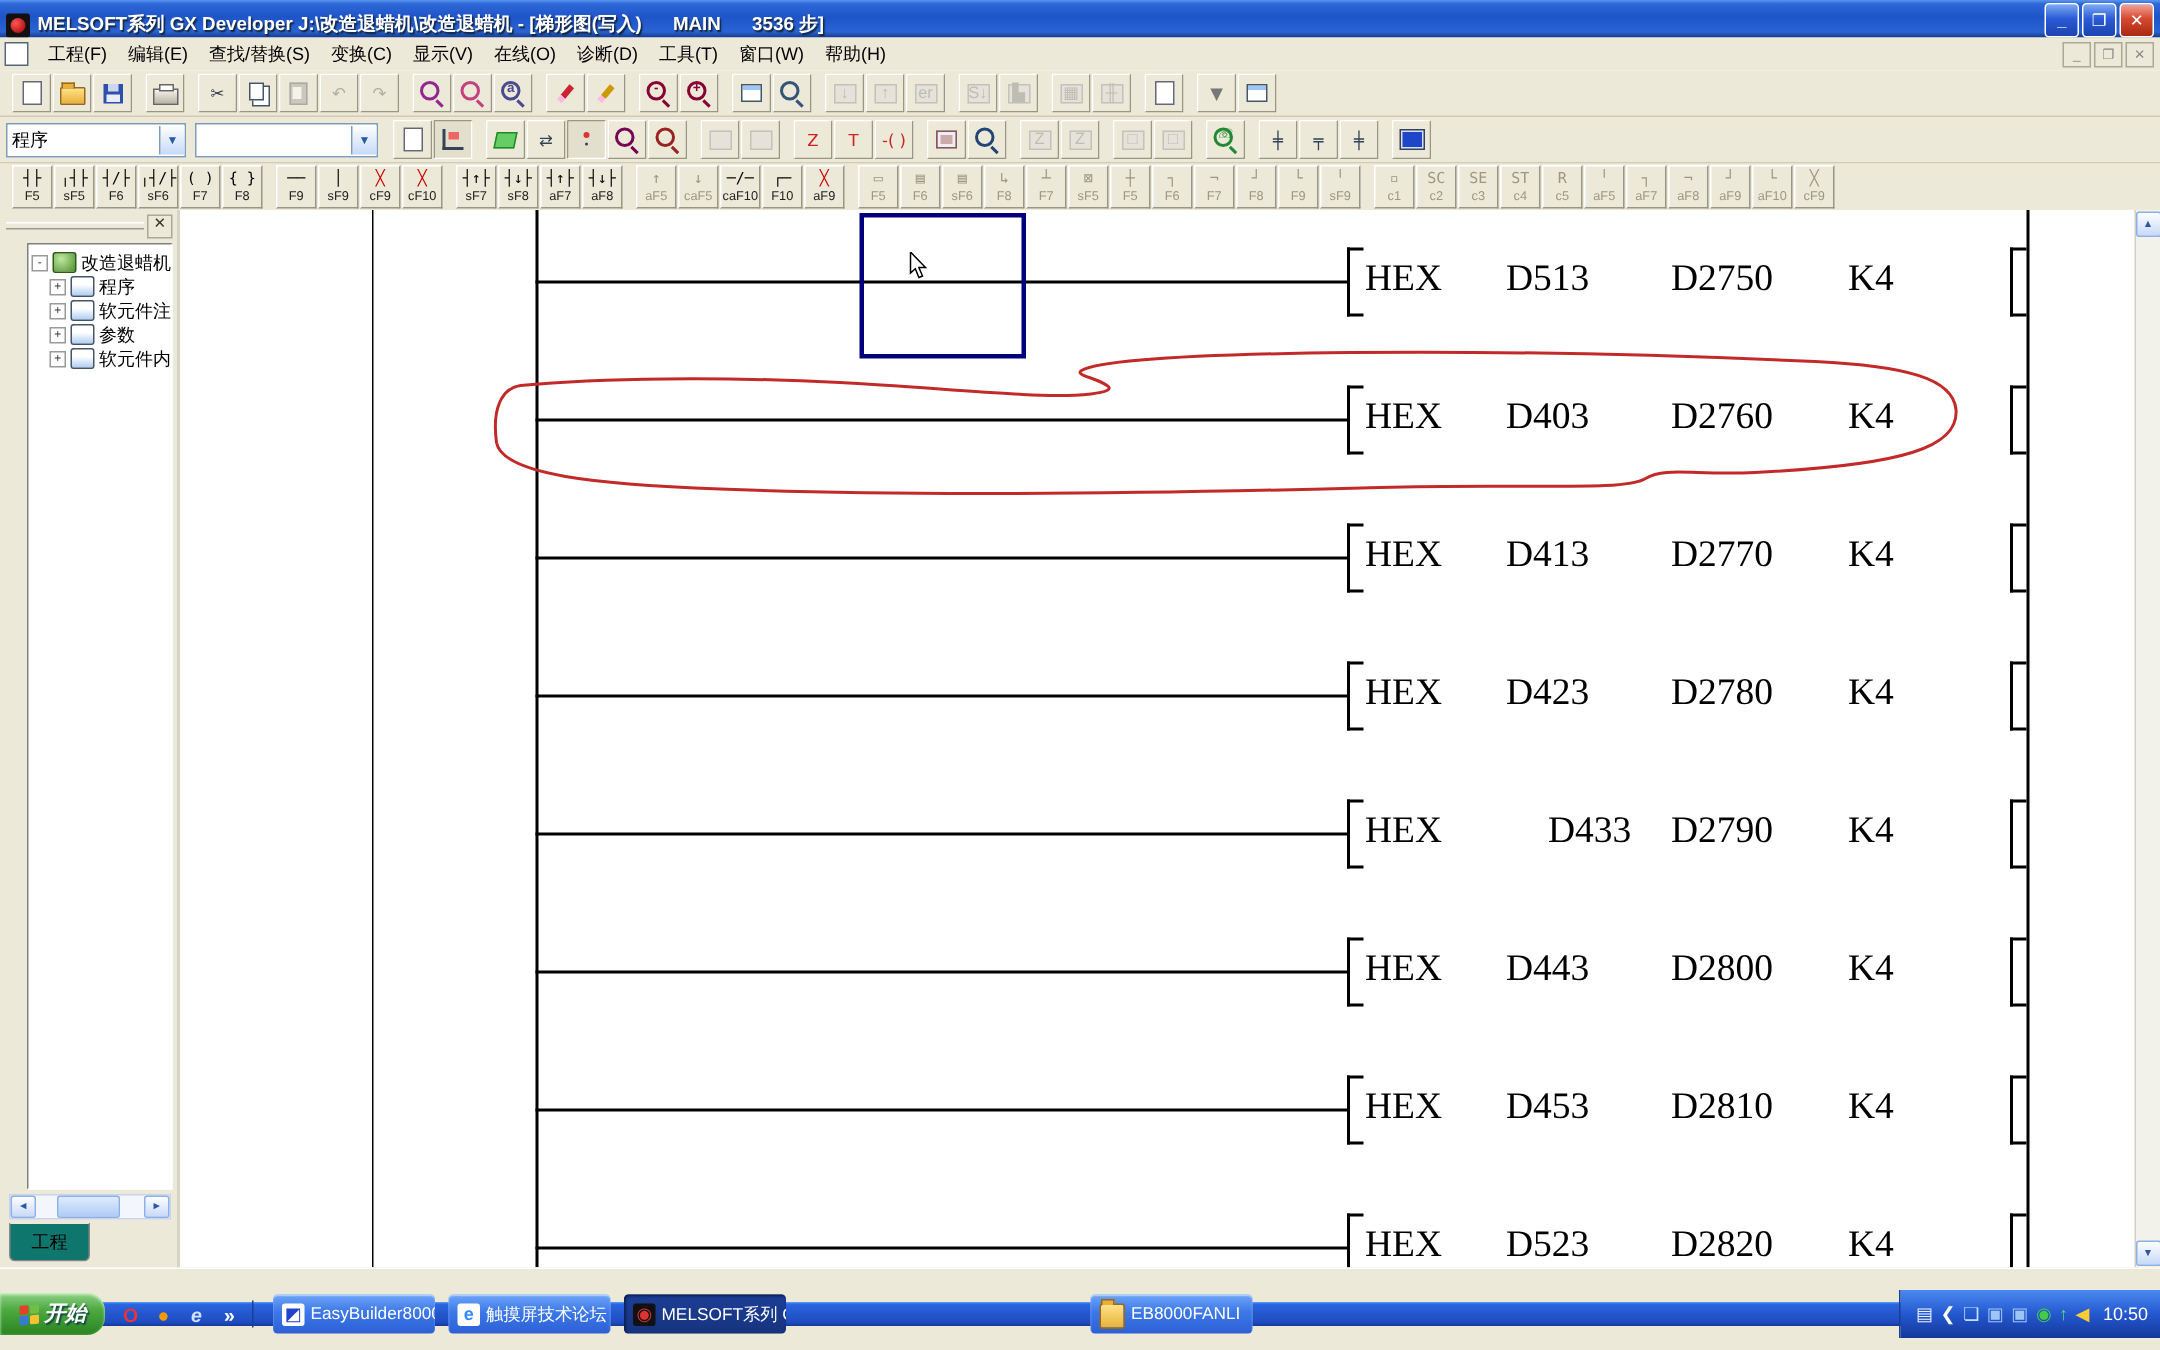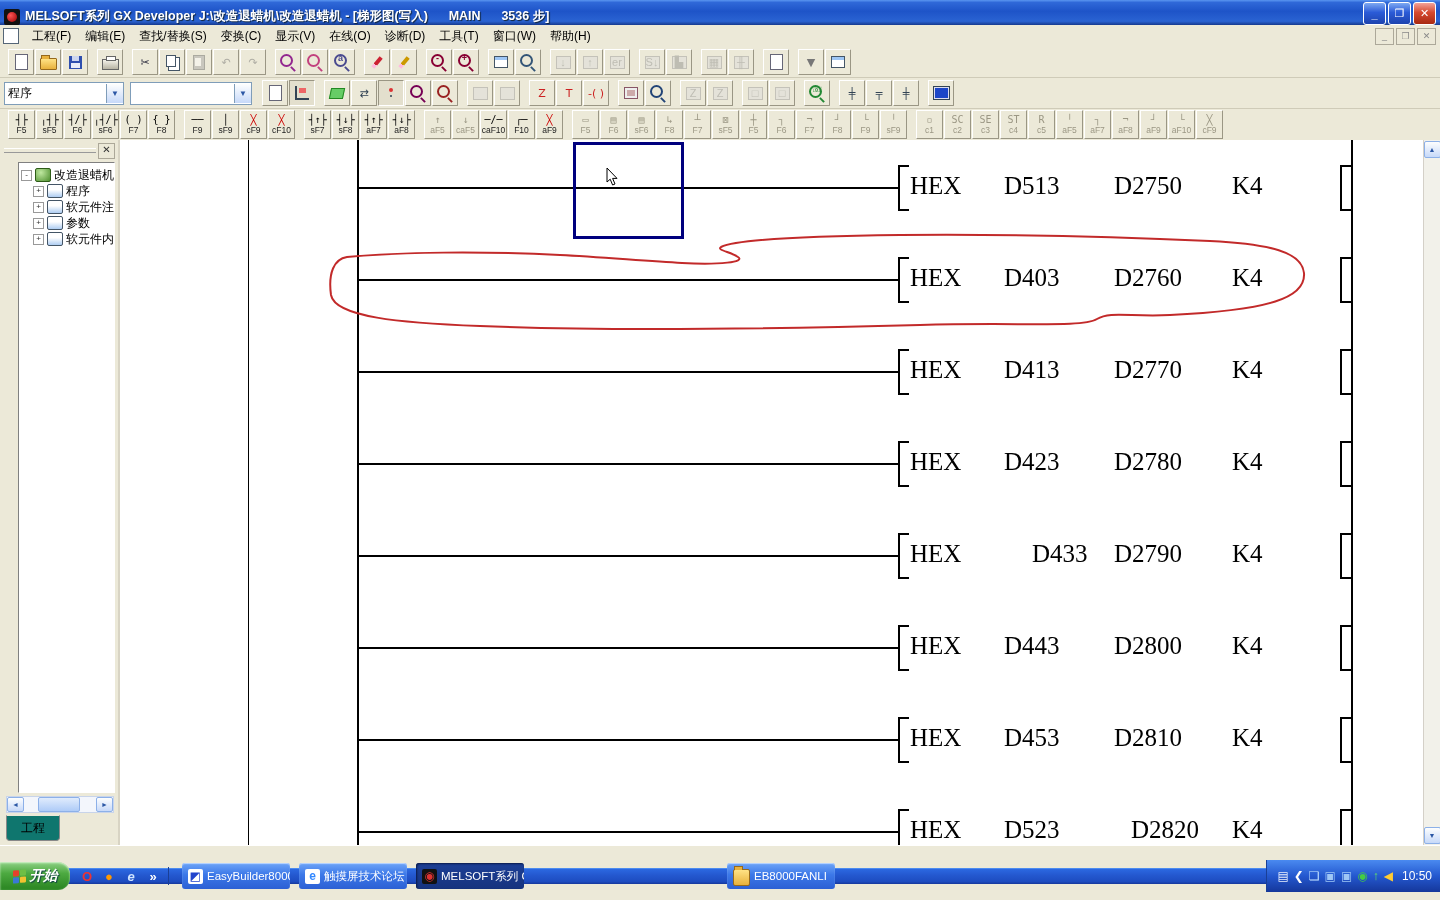--- a/index.html
+++ b/index.html
@@ -640,21 +640,21 @@
       <div class="lbr" style="left: 1220px; top: 577px;"></div>
       <div class="rtext" style="left: 790px; top: 584px;">HEX</div>
       <div class="rtext" style="left: 884px; top: 584px;">D453</div>
       <div class="rtext" style="left: 994px; top: 584px;">D2810</div>
       <div class="rtext" style="left: 1112px; top: 584px;">K4</div>
       <div class="rung-line" style="left: 237px; width: 543px; top: 691px;"></div>
       <div class="lbr" style="left: 778px; top: 669px;"></div>
       <div class="lbr" style="left: 1220px; top: 669px;"></div>
       <div class="rtext" style="left: 790px; top: 676px;">HEX</div>
       <div class="rtext" style="left: 884px; top: 676px;">D523</div>
-      <div class="rtext" style="left: 994px; top: 676px; margin-left: 17px;">D2820</div>
+      <div class="rtext" style="left: 994px; top: 676px;">D2820</div>
       <div class="rtext" style="left: 1112px; top: 676px;">K4</div>
     </div>
   <svg id="anno" width="1320" height="705">
     <path d="M 227,117 C 280,112 360,111 440,115 C 480,117 525,121 562,123
              C 600,125 626,122 618,117 C 611,112 596,110 601,107
              C 616,99 690,96 780,95 C 880,94 1000,97 1090,101
              C 1150,104 1182,112 1184,133 C 1186,158 1150,170 1050,175
              C 1010,177 990,171 977,179 C 962,188 900,182 800,185
              C 650,189 480,191 360,186 C 280,183 215,177 211,155
              C 208,133 214,119 227,117" fill="none" stroke="#c22a2a" stroke-width="2" stroke-linecap="round"></path>

